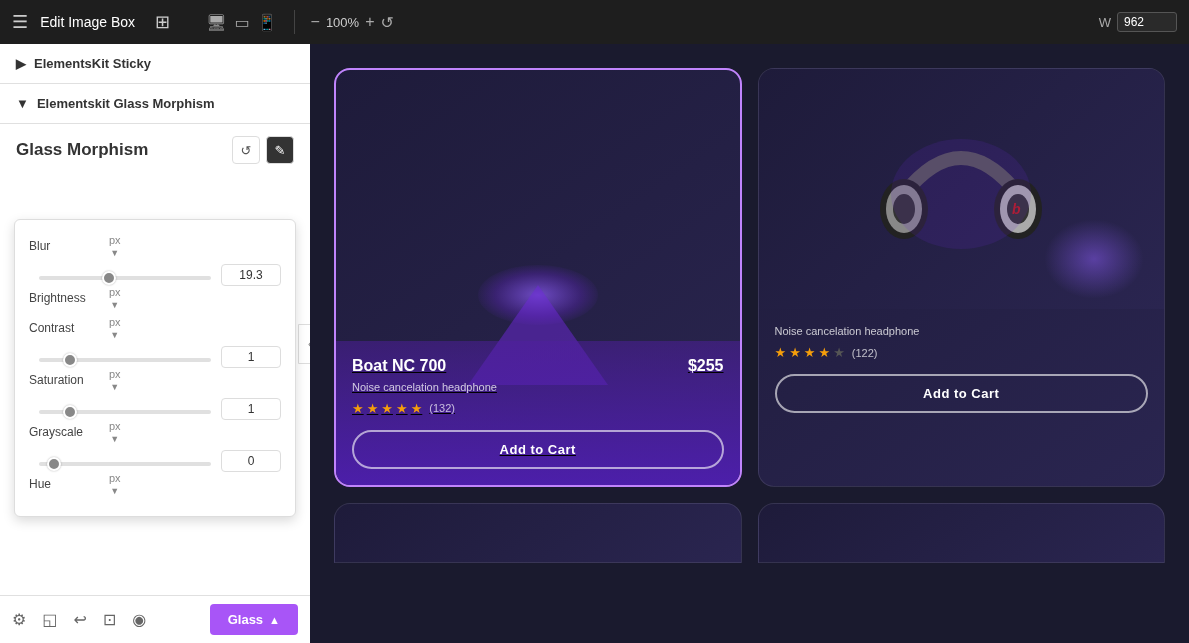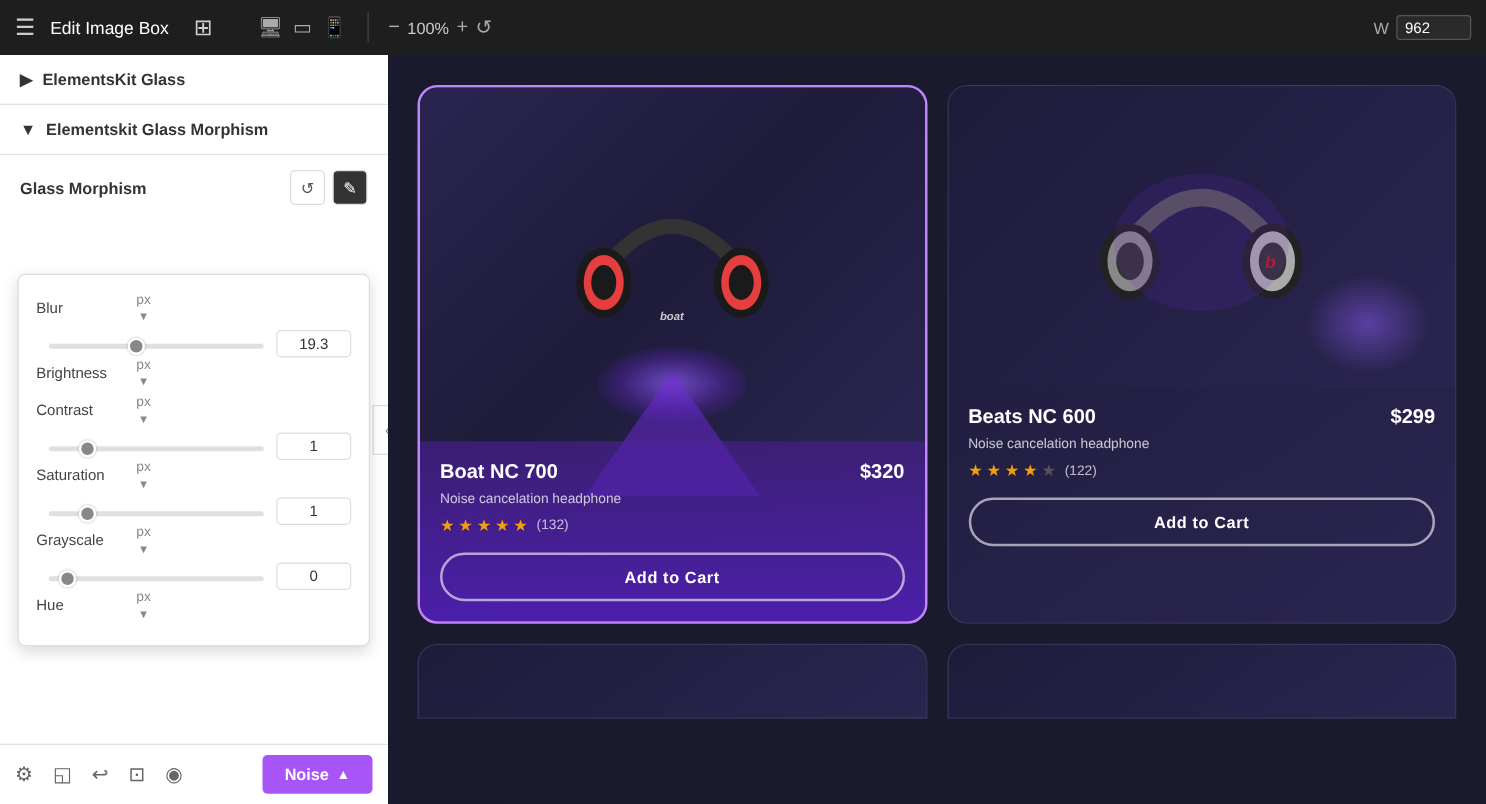--- a/index.html
+++ b/index.html
@@ -305,34 +305,34 @@
   </div>
 </div>
 
 <div class="main">
 
   <div class="left-panel">
 
     <div class="panel-section">
       <div class="panel-section-header">
         <span>▶</span>
-        <span>ElementsKit Glass</span>
+        <span>ElementsKit Sticky</span>
       </div>
     </div>
 
     <div class="panel-section">
       <div class="panel-section-header">
         <span>▼</span>
         <span>Elementskit Glass Morphism</span>
       </div>
     </div>
 
     <div style="padding: 12px 16px 6px; background:#fff;">
       <div class="glass-morphism-header">
-        <span style="font-size:13px;font-weight:600;color:#333;">Glass Morphism</span>
+        <span style="font-size:17px;font-weight:600;color:#333;">Glass Morphism</span>
         <div class="glass-morphism-actions">
           <button class="action-btn">↺</button>
           <button class="action-btn active">✎</button>
         </div>
       </div>
     </div>
 
     <div class="filter-panel">
 
       <div>
@@ -425,57 +425,40 @@
 
     <div class="bottom-toolbar">
       <div class="bottom-icons">
         <span class="bottom-icon">⚙</span>
         <span class="bottom-icon">◱</span>
         <span class="bottom-icon">↩</span>
         <span class="bottom-icon">⊡</span>
         <span class="bottom-icon">◉</span>
       </div>
       <button class="update-btn">
-        <span>Noise</span>
+        <span>Glass</span>
         <span class="chevron">▲</span>
       </button>
     </div>
 
   </div>
 
   <div class="canvas">
 
     <div class="product-card selected" style="grid-row: 1; max-height: 520px;">
 
-      <div class="product-image-area boat-bg">
-
-        <svg width="170" height="170" viewBox="0 0 170 170">
-
-          <path d="M 30 90 Q 85 20 140 90" stroke="#333" stroke-width="12" fill="none" stroke-linecap="round"></path>
-
-          <ellipse cx="30" cy="100" rx="22" ry="28" fill="#1a1a1a"></ellipse>
-          <ellipse cx="30" cy="100" rx="16" ry="22" fill="#e53e3e"></ellipse>
-          <ellipse cx="30" cy="100" rx="10" ry="14" fill="#1a1a1a"></ellipse>
-
-          <ellipse cx="140" cy="100" rx="22" ry="28" fill="#1a1a1a"></ellipse>
-          <ellipse cx="140" cy="100" rx="16" ry="22" fill="#e53e3e"></ellipse>
-          <ellipse cx="140" cy="100" rx="10" ry="14" fill="#1a1a1a"></ellipse>
-
-          <text x="75" y="130" font-size="9" fill="#ccc" font-style="italic" font-weight="bold">boat</text>
-        </svg>
-      </div>
 
       <div style="position:absolute; bottom: 160px; left:50%; transform:translateX(-50%); width:120px; height:60px; background:radial-gradient(ellipse, rgba(139,92,246,0.7) 0%, rgba(109,40,217,0.3) 50%, transparent 75%); border-radius:50%; pointer-events:none;"></div>
 
       <div style="position:absolute; bottom: 100px; left:50%; transform:translateX(-50%); width:0; height:0; border-left:70px solid transparent; border-right:70px solid transparent; border-bottom:100px solid rgba(109,40,217,0.5); pointer-events:none;"></div>
 
-      <div class="product-info product-info-bg-boat" style="margin-top: auto; position: relative; z-index: 2; background: linear-gradient(180deg, rgba(80,30,160,0.5) 0%, rgba(80,30,180,0.9) 100%); border-radius: 0 0 14px 14px;">
+      <div class="product-info product-info-bg-boat" style="margin-top: auto; position: relative; z-index: 2; background: linear-gradient(180deg, rgba(80,30,160,0.5) 0%, rgba(80,30,180,0.9) 100%); border-radius: 0 0 14px 14px; text-decoration: underline;">
         <div class="product-top-row">
           <span class="product-name">Boat NC 700</span>
-          <span class="product-price">$320</span>
+          <span class="product-price">$255</span>
         </div>
         <div class="product-desc">Noise cancelation headphone</div>
         <div class="stars">
           <span class="star">★</span>
           <span class="star">★</span>
           <span class="star">★</span>
           <span class="star">★</span>
           <span class="star">★</span>
           <span class="reviews">(132)</span>
         </div>
@@ -501,24 +484,20 @@
 
           <text x="136" y="110" font-size="14" fill="#b91c1c" font-weight="bold" font-style="italic">b</text>
 
           <ellipse cx="85" cy="90" rx="70" ry="55" fill="rgba(109,40,217,0.15)"></ellipse>
         </svg>
 
         <div style="position:absolute; bottom:10px; right:20px; width:100px; height:80px; background:radial-gradient(ellipse, rgba(139,92,246,0.5) 0%, transparent 70%); pointer-events:none;"></div>
       </div>
 
       <div class="product-info product-info-bg-beats" style="flex:1; background: transparent;">
-        <div class="product-top-row">
-          <span class="product-name">Beats NC 600</span>
-          <span class="product-price">$299</span>
-        </div>
         <div class="product-desc">Noise cancelation headphone</div>
         <div class="stars">
           <span class="star">★</span>
           <span class="star">★</span>
           <span class="star">★</span>
           <span class="star">★</span>
           <span class="star" style="color:#555;">★</span>
           <span class="reviews">(122)</span>
         </div>
         <button class="add-to-cart-btn">Add to Cart</button>

